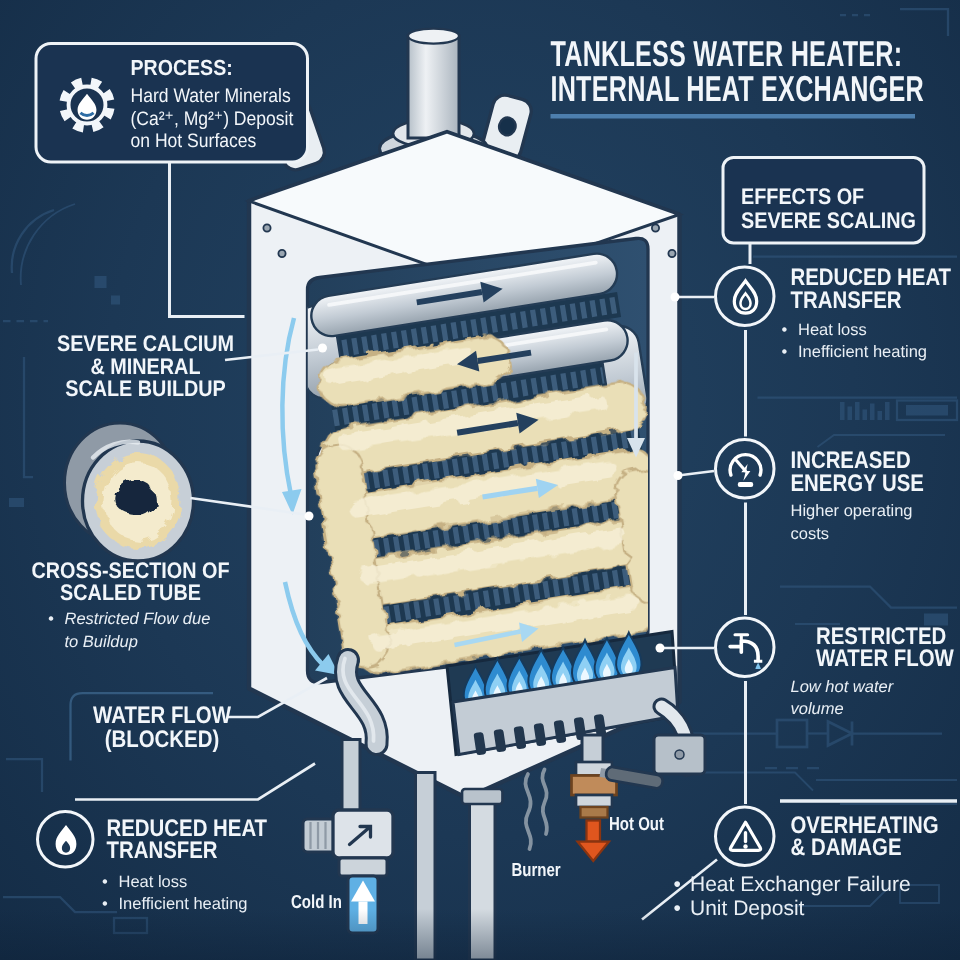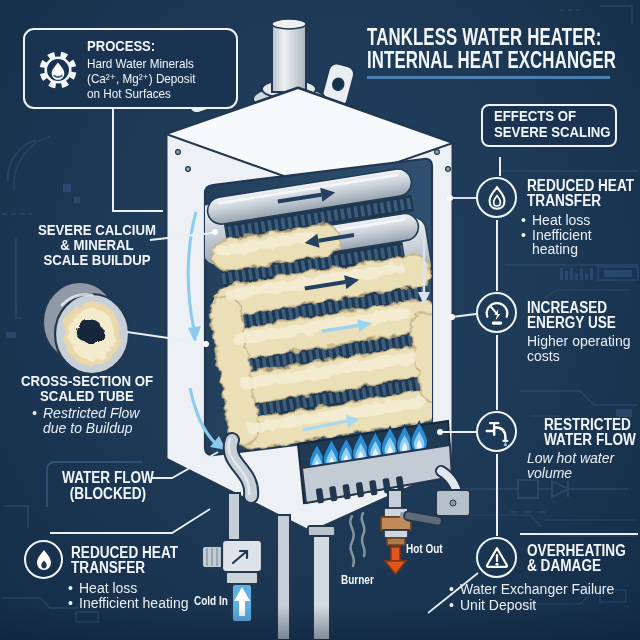--- a/index.html
+++ b/index.html
@@ -12,23 +12,23 @@
   .b{font-weight:700;}
   .cL{transform-origin:0 0;}
   .cC{transform-origin:50% 0;}
   .sx70{transform:scaleX(.70);}
   .sx80{transform:scaleX(.80);}
   .sx85{transform:scaleX(.85);}
   .sx88{transform:scaleX(.88);}
   .sx90{transform:scaleX(.90);}
   .title-line{font-size:24px;line-height:22.5px;font-weight:700;white-space:nowrap;letter-spacing:.2px;}
   .underline{height:2.5px;background:#4d7fae;}
-  .panel-box{border:2.5px solid #eef3f7;border-radius:11px;background:#1a3351;padding-left:32px;}
+  .panel-box{border:2.5px solid #eef3f7;border-radius:11px;background:#1a3351;}
   .eff-title{font-size:16px;line-height:15px;font-weight:700;white-space:nowrap;}
-  .eff-sub{font-size:14px;line-height:15px;color:#e9eff5;}
+  .eff-sub{font-size:11px;line-height:15px;color:#e9eff5;}
   .blt{position:relative;padding-left:11px;}
   .blt::before{content:"•";position:absolute;left:0;top:0;}
   .circle-ic{border:2.5px solid #f2f6fa;border-radius:50%;display:flex;align-items:center;justify-content:center;}
   .ctr{text-align:center;}
   .small-label{font-size:12.5px;font-weight:700;white-space:nowrap;}
 </style>
 </head>
 <body>
 
 <div id="stage">
@@ -357,21 +357,21 @@
     <div>on Hot Surfaces</div>
   </div>
 </div>
 
 <div class="abs" style="left:367px;top:26px;">
   <div class="title-line cL sx70">TANKLESS WATER HEATER:</div>
   <div class="title-line cL sx70">INTERNAL HEAT EXCHANGER</div>
 </div>
 <div class="abs underline" style="left:367px;top:76px;width:243px;"></div>
 
-<div class="abs" style="left:481px;top:104px;width:136px;border:2.2px solid #eef3f7;border-radius:8px;background:#1a3351;padding:2px 0 6px 11px;box-sizing:border-box;">
+<div class="abs" style="left:481px;top:104px;width:136px;border:2.2px solid #eef3f7;border-radius:8px;background:#1a3351;padding:18px 0 6px 11px;box-sizing:border-box;">
   <div class="b cL sx88" style="font-size:15px;line-height:15.5px;white-space:nowrap;">EFFECTS OF</div>
   <div class="b cL sx88" style="font-size:15px;line-height:15.5px;white-space:nowrap;">SEVERE SCALING</div>
 </div>
 
 <div class="abs circle-ic" style="left:476px;top:177px;width:37px;height:37px;">
   <svg width="28" height="28" viewBox="-15 -15 30 30" fill="none" stroke="#ffffff">
     <path d="M0,-11.5 C3.5,-6.5 8,-3 8,3 C8,8.5 4.5,11.5 0,11.5 C-4.5,11.5 -8,8.5 -8,3 C-8,-3 -3.5,-6.5 0,-11.5 Z" stroke-width="2.3"></path>
     <path d="M0,-2.5 C1.8,0 3.6,1.5 3.6,4.5 C3.6,7 2,8.6 0,8.6 C-2,8.6 -3.6,7 -3.6,4.5 C-3.6,1.5 -1.8,0 0,-2.5 Z" stroke-width="1.8"></path>
   </svg>
 </div>
@@ -418,21 +418,21 @@
     <path d="M0,-10.5 L10.5,7.5 Q11.5,9.5 9.2,9.5 H-9.2 Q-11.5,9.5 -10.5,7.5 Z" stroke-width="2.3" stroke-linejoin="round"></path>
     <line x1="0" y1="-3" x2="0" y2="3.2" stroke-width="2.4" stroke-linecap="round"></line>
     <circle cx="0" cy="6.8" r="1.6" fill="#ffffff" stroke="none"></circle>
   </svg>
 </div>
 <div class="abs" style="left:527px;top:543px;">
   <div class="eff-title cL sx85">OVERHEATING</div>
   <div class="eff-title cL sx85">&amp; DAMAGE</div>
 </div>
 <div class="abs eff-sub" style="left:449px;top:581px;width:192px;font-size:14px;line-height:16px;">
-  <div class="blt">Water Exchanger Failure</div>
+  <div class="blt">Heat Exchanger Failure</div>
   <div class="blt">Unit Deposit</div>
 </div>
 
 <div class="abs ctr cC sx88" style="left:18px;top:222px;width:158px;font-size:15px;line-height:15px;font-weight:700;">
   <div>SEVERE CALCIUM</div>
   <div>&amp; MINERAL</div>
   <div>SCALE BUILDUP</div>
 </div>
 
 <div class="abs ctr cC sx88" style="left:12px;top:374px;width:150px;font-size:15px;line-height:14.5px;font-weight:700;">

